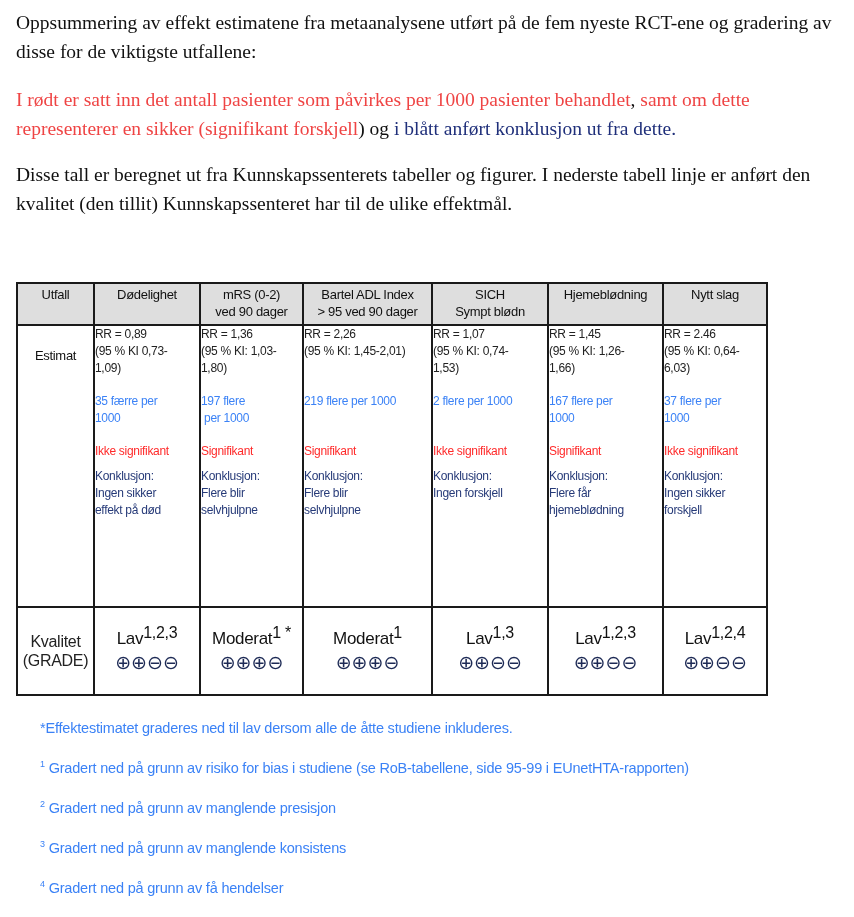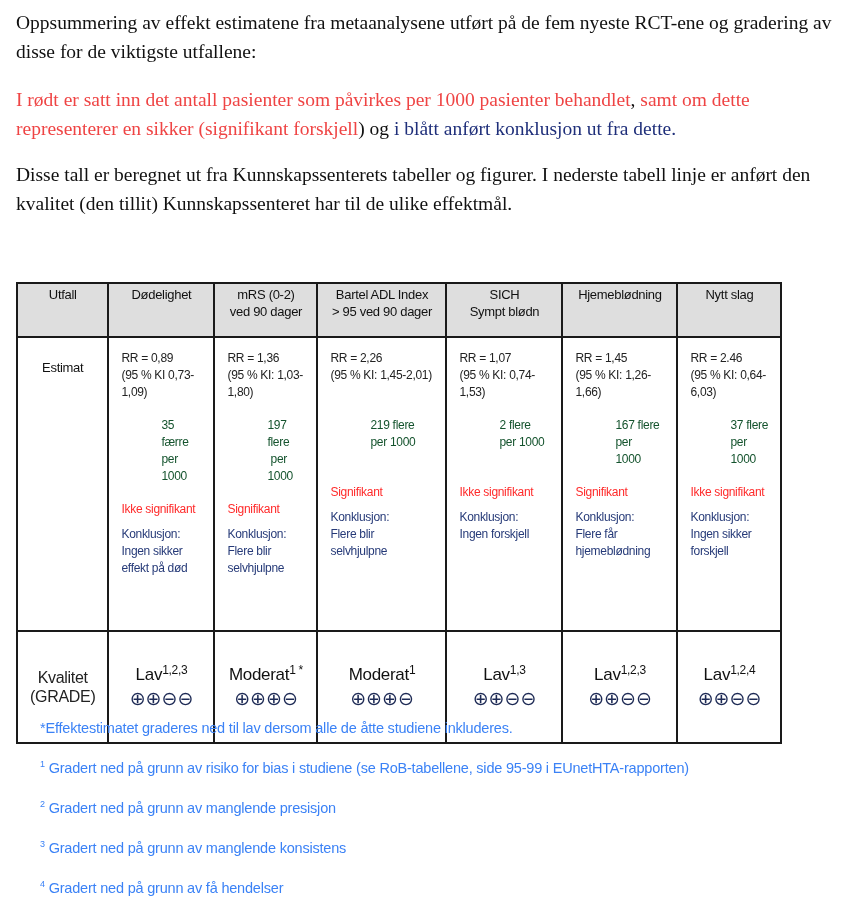--- a/index.html
+++ b/index.html
@@ -13,42 +13,42 @@
     table.grade {
       position: absolute; left: 16px; top: 282px;
       border-collapse: collapse;
       font-family: "Liberation Sans", "DejaVu Sans", sans-serif;
       font-size: 12px; color: #111;
       letter-spacing: -0.3px;
     }
     table.grade td, table.grade th {
       border: 2px solid #1a1a1a;
       vertical-align: top;
-      padding: 12px;
+      padding: 0;
     }
     table.grade th {
       background: #dedede;
       font-weight: normal;
       text-align: center;
       font-size: 13px;
       line-height: 17px;
       padding-top: 2px;
       height: 38px;
     }
     tr.estimate td { height: 258px; }
     tr.quality td { height: 86px; vertical-align: middle; text-align: center; }
     .rowlabel { font-size: 13px; text-align: center; padding-top: 22px !important; }
     .cell { padding: 22px 6px 0 9px; line-height: 17px; }
     .cell .rr { color: #222; display: block; }
-    .cell .effect { color: #14532d; display: block; margin-top: 16px; margin-left: 40px; }
+    .cell .effect { color: #3b82f6; display: block; margin-top: 16px; }
     .cell .sig { color: #ff2a2a; display: block; margin-top: 16px; }
     .cell .concl { color: #263a78; display: block; margin-top: 8px; }
     .qlabel { font-size: 16px; line-height: 19px; color: #222; }
     .qlevel { font-size: 17px; line-height: 22px; color: #111; }
-    .qlevel sup { font-size: 12px; vertical-align: 6px; line-height: 0; }
+    .qlevel sup { font-size: 16px; vertical-align: 6px; line-height: 0; }
     .symbols { font-size: 19px; line-height: 24px; color: #1d2a55; letter-spacing: 0px; font-family: "DejaVu Sans", sans-serif; }
 
     .foot {
       position: absolute; left: 40px;
       font-family: "Liberation Sans", "DejaVu Sans", sans-serif;
       font-size: 14.5px; color: #3b82f6; margin: 0; letter-spacing: -0.2px;
     }
     .foot sup { font-size: 9px; vertical-align: 6px; line-height: 0; }
   </style>
 </head>

